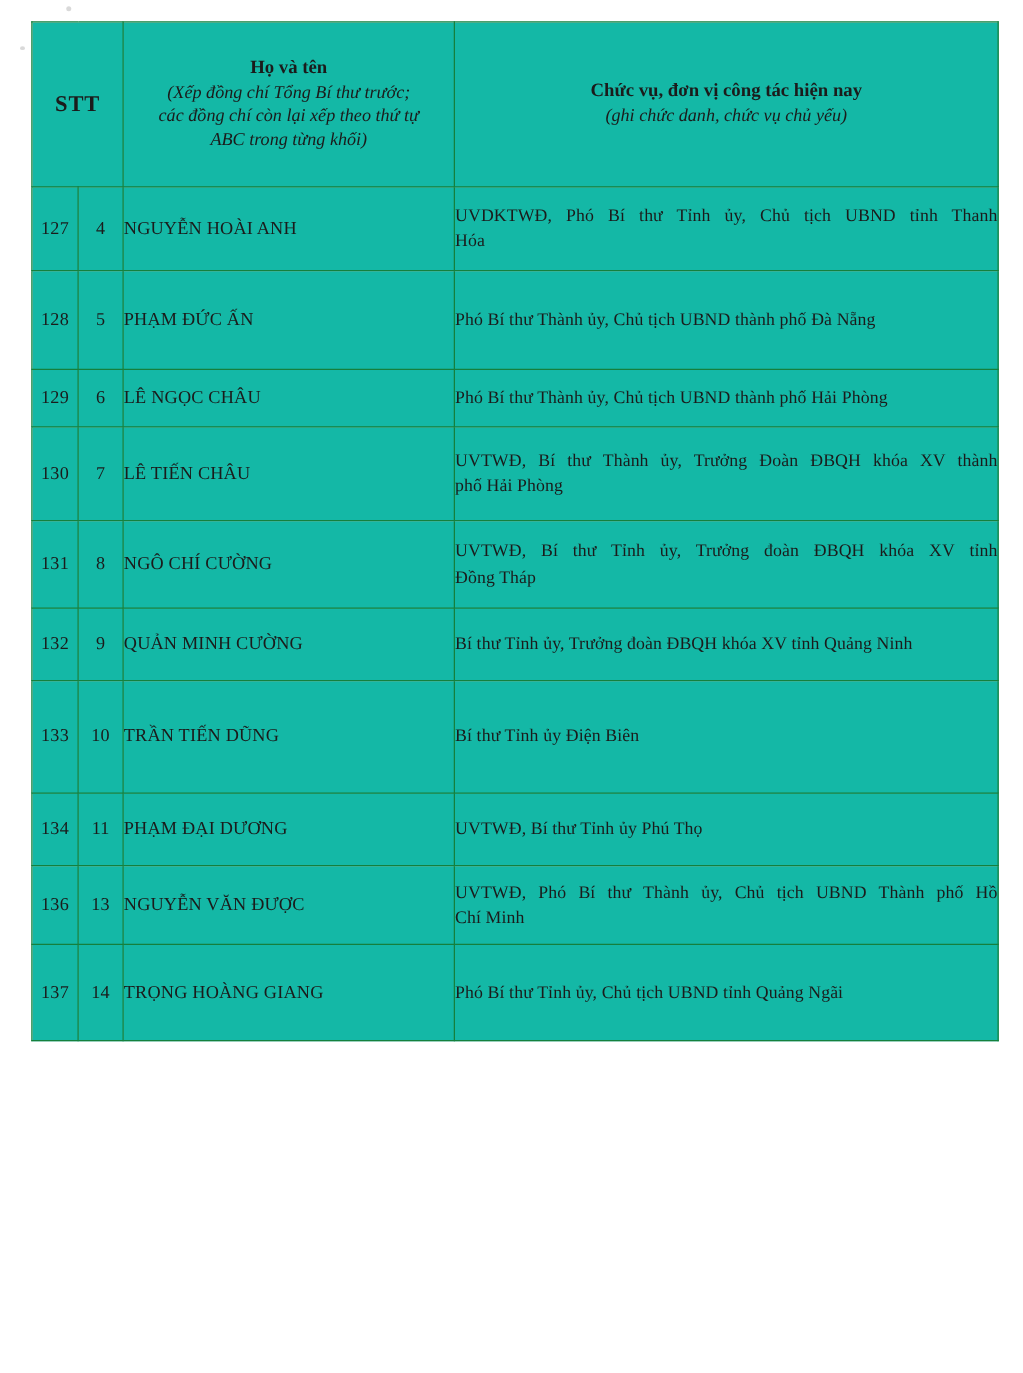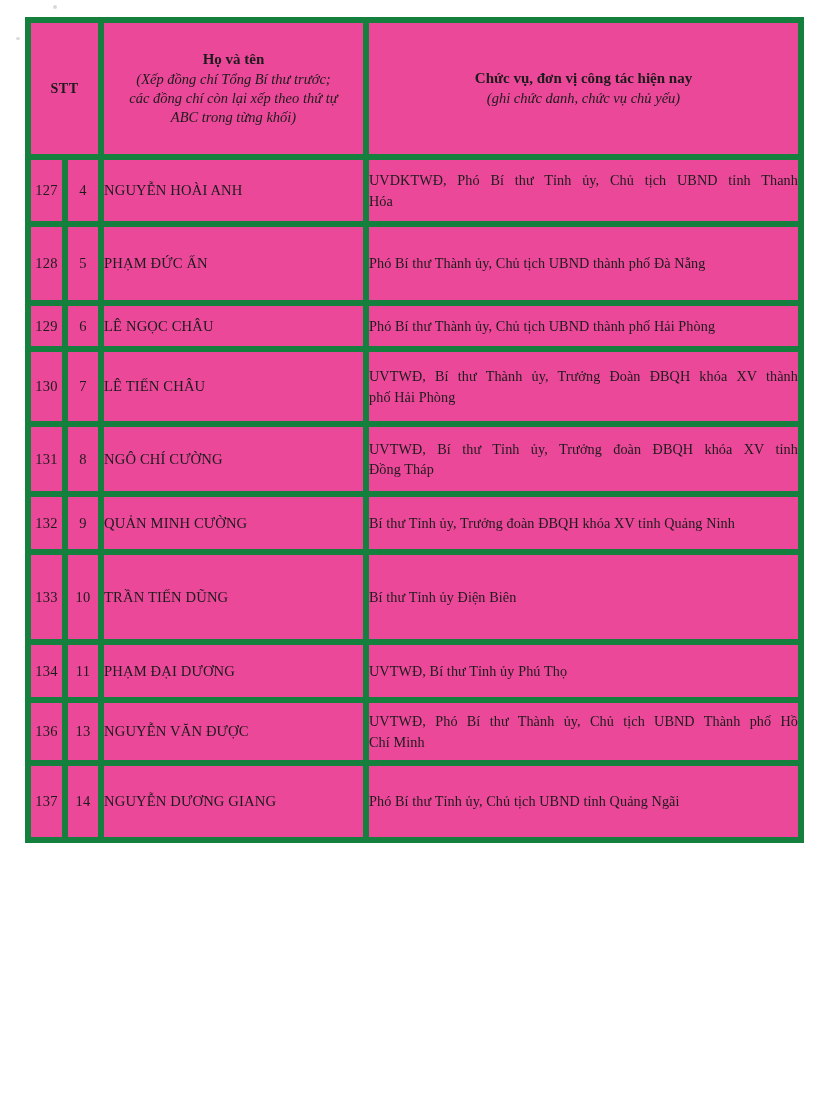--- a/index.html
+++ b/index.html
@@ -35,41 +35,41 @@
     box-sizing: border-box;
   }
 
   table.reg {
     border-collapse: collapse;
     width: 773px;
     table-layout: fixed;
     background: #fff;
   }
   table.reg td, table.reg th {
-    border: 6px solid #15803d;
+    border: 1px solid #15803d;
     vertical-align: middle;
     padding: 0;
-    background: #ec4899;
+    background: #14b8a6;
   }
 
   
   col.c-stt   { width: 37px; }
   col.c-sub   { width: 36px; }
   col.c-name  { width: 265px; }
   col.c-pos   { width: 435px; }
 
   
   thead th {
     height: 131px;
     text-align: center;
     padding: 4px 6px;
   }
   .h-stt {
     font-weight: bold;
-    font-size: 14px;
+    font-size: 18px;
     letter-spacing: .6px;
   }
   .h-title {
     font-weight: bold;
     font-size: 15px;
     line-height: 1.28;
     display: block;
   }
   .h-sub {
     font-style: italic;
@@ -215,20 +215,20 @@
           <td class="sub">13</td>
           <td class="name">NGUYỄN VĂN ĐƯỢC</td>
           <td class="pos">
             <span class="ln j">UVTWĐ, Phó Bí thư Thành ủy, Chủ tịch UBND Thành phố Hồ</span>
             <span class="ln">Chí Minh</span>
           </td>
         </tr>
         <tr style="height: 77px;">
           <td class="stt">137</td>
           <td class="sub">14</td>
-          <td class="name">NGUYỄN DƯƠNG GIANG</td>
+          <td class="name">TRỌNG HOÀNG GIANG</td>
           <td class="pos">
             <span class="ln">Phó Bí thư Tỉnh ủy, Chủ tịch UBND tỉnh Quảng Ngãi</span>
           </td>
         </tr>
       </tbody>
   </table>
 </div>
 
 </body></html>

